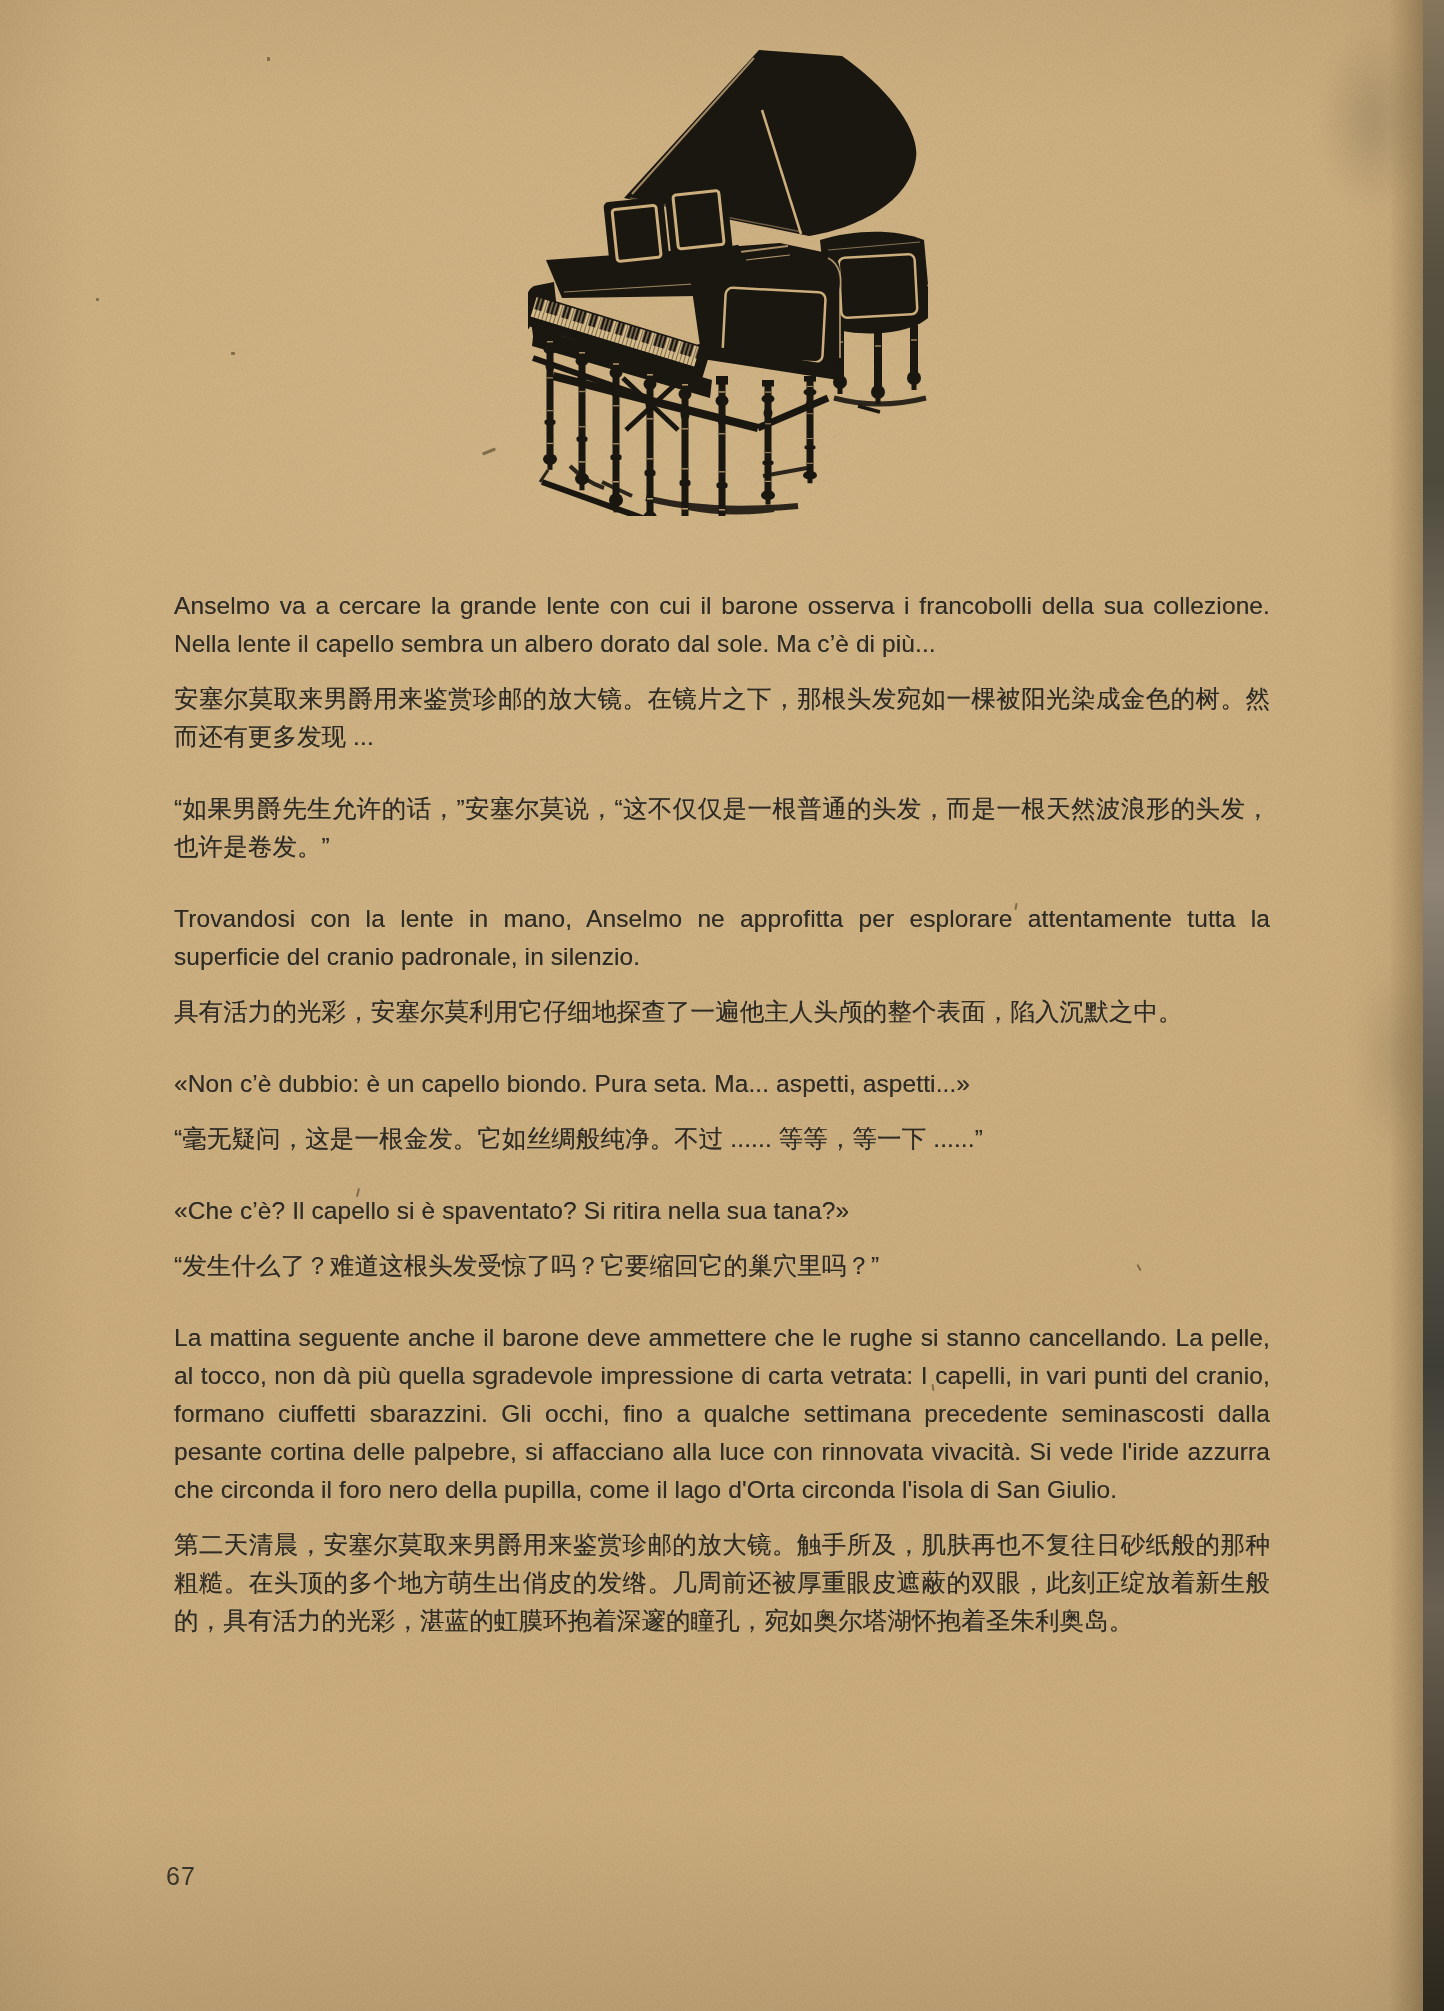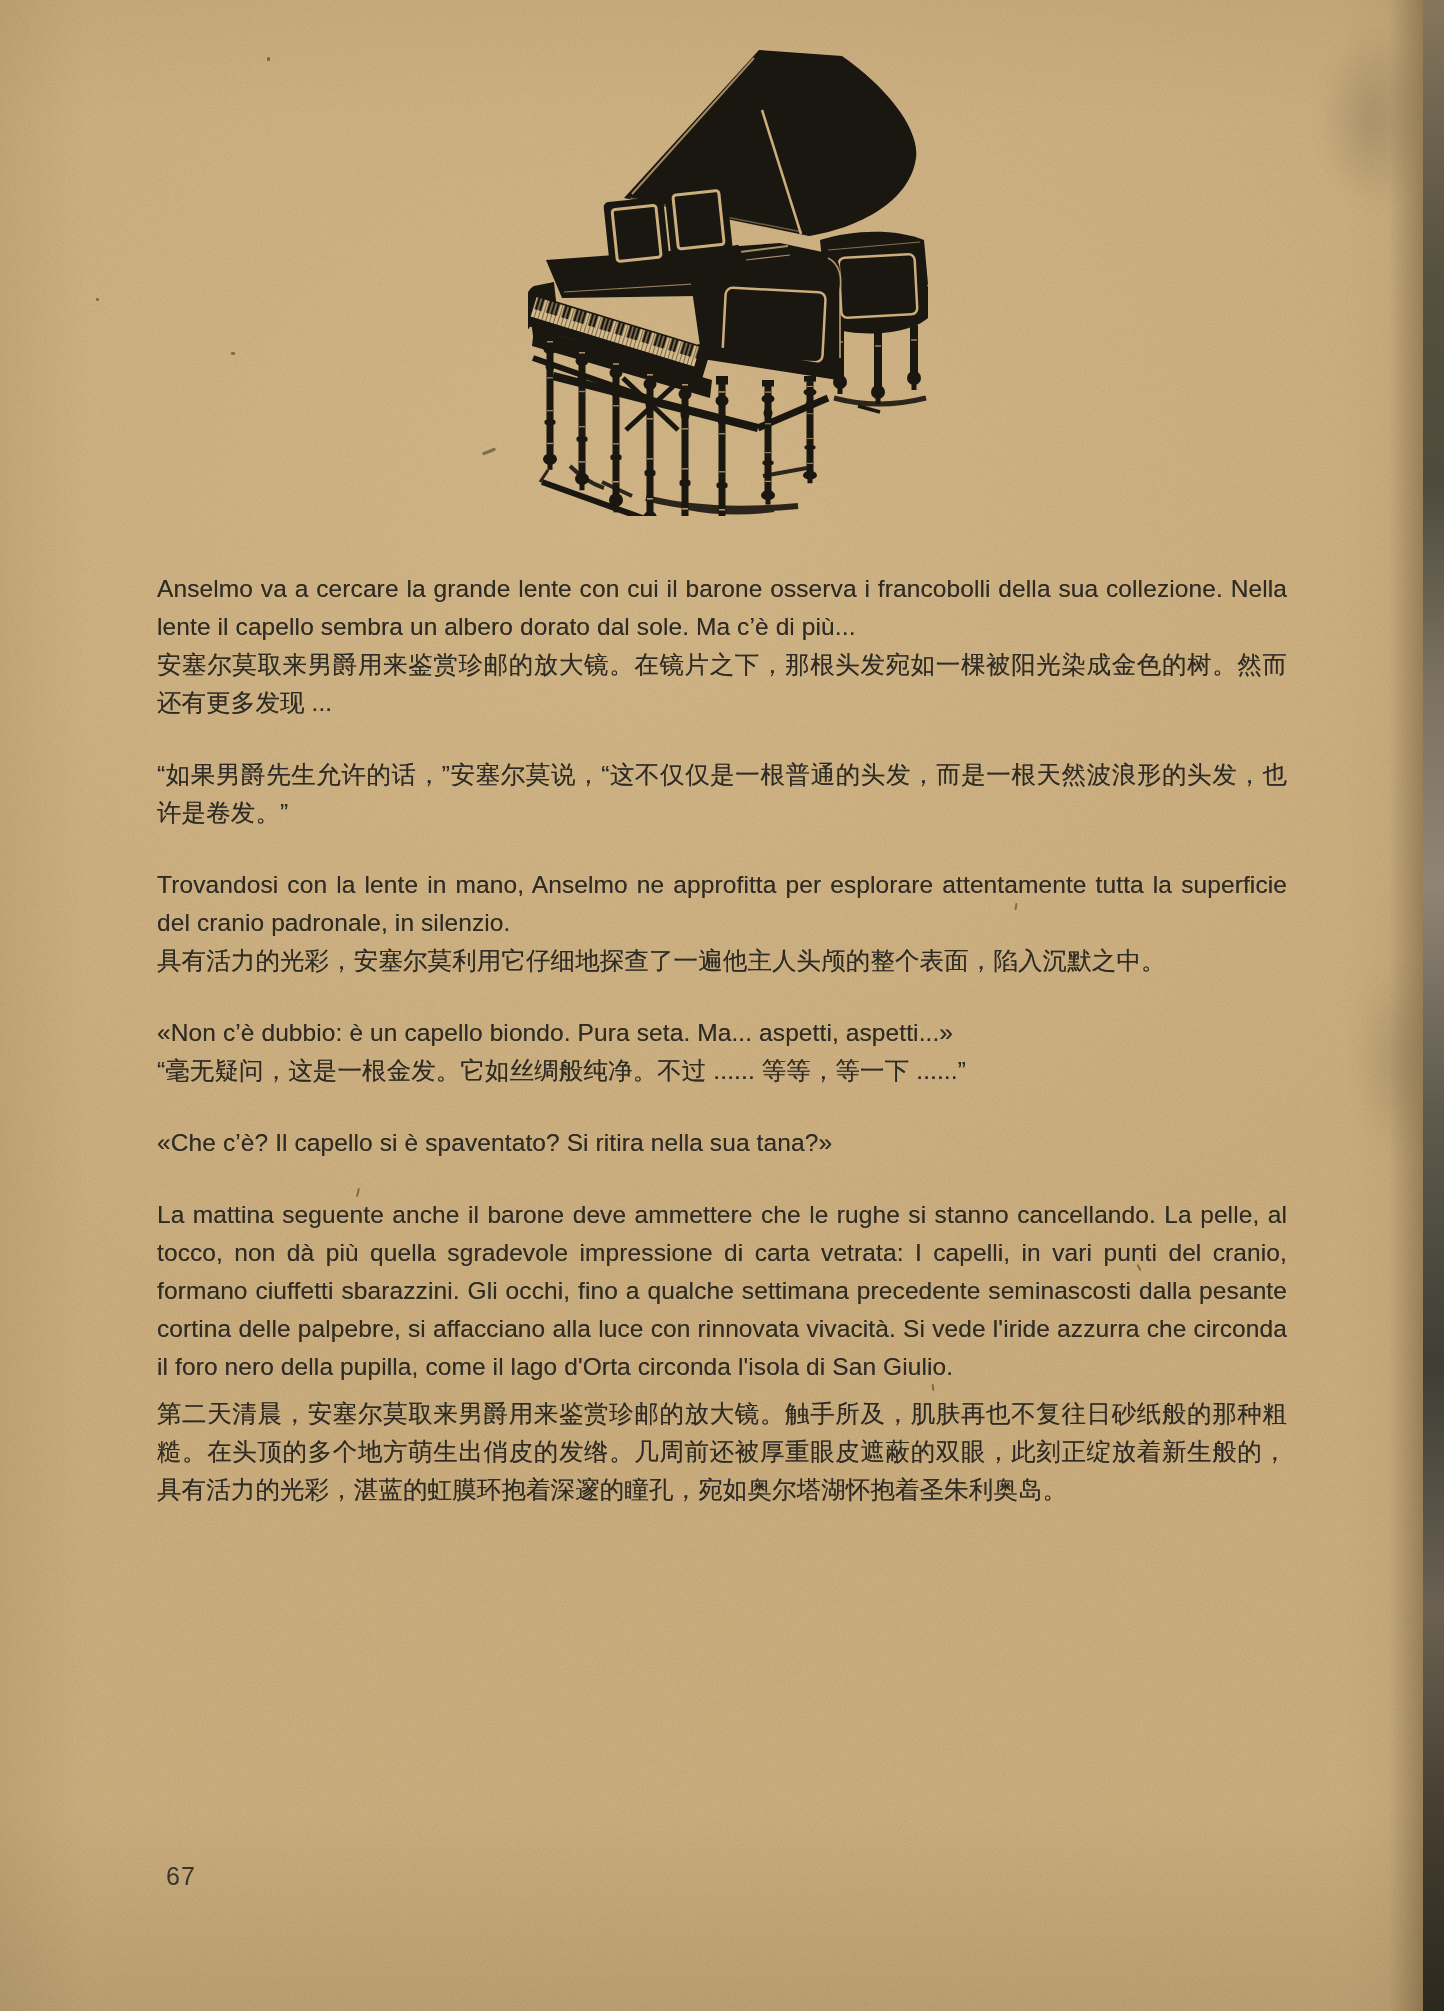--- a/index.html
+++ b/index.html
@@ -39,21 +39,21 @@
     filter:blur(8px);
   }
   .speck{position:absolute;background:rgba(66,52,30,0.55);border-radius:1px;}
   .text-col{
     position:absolute;left:157px;top:570px;width:1130px;
     color:#2e2b25;font-size:24.5px;line-height:38px;text-align:justify;
     letter-spacing:.1px;
     text-shadow:0 0 .6px rgba(46,43,37,.55);
   }
   .block{margin:0 0 34px 0;}
-  .block p{margin:0;}
+  .block p{margin:17px;}
   .gap-small{margin-top:9px !important;}
   .page-number{
     position:absolute;left:166px;top:1862px;
     font-family:Liberation Sans, sans-serif;
     font-size:25px;color:#3a352b;letter-spacing:1px;
   }
   .piano{position:absolute;left:528px;top:46px;width:402px;height:470px;}
 </style>
 </head>
 <body>
@@ -223,20 +223,21 @@
     <div class="block">
       <p class="it">Trovandosi con la lente in mano, Anselmo ne approfitta per esplorare attentamente tutta la superficie del cranio padronale, in silenzio.</p>
       <p class="zh">具有活力的光彩，安塞尔莫利用它仔细地探查了一遍他主人头颅的整个表面，陷入沉默之中。</p>
     </div>
     <div class="block">
       <p class="it">«Non c’è dubbio: è un capello biondo. Pura seta. Ma... aspetti, aspetti...»</p>
       <p class="zh"> “毫无疑问，这是一根金发。它如丝绸般纯净。不过 ...... 等等，等一下 ......”</p>
     </div>
     <div class="block">
       <p class="it">«Che c’è? Il capello si è spaventato? Si ritira nella sua tana?»</p>
+      <p class="zh"> “发生什么了？难道这根头发受惊了吗？它要缩回它的巢穴里吗？”</p>
     </div>
     <div class="block">
       <p class="it">La mattina seguente anche il barone deve ammettere che le rughe si stanno cancellando. La pelle, al tocco, non dà più quella sgradevole impressione di carta vetrata: I capelli, in vari punti del cranio, formano ciuffetti sbarazzini. Gli occhi, fino a qualche settimana precedente seminascosti dalla pesante cortina delle palpebre, si affacciano alla luce con rinnovata vivacità. Si vede l'iride azzurra che circonda il foro nero della pupilla, come il lago d'Orta circonda l'isola di San Giulio.</p>
       <p class="zh gap-small">第二天清晨，安塞尔莫取来男爵用来鉴赏珍邮的放大镜。触手所及，肌肤再也不复往日砂纸般的那种粗糙。在头顶的多个地方萌生出俏皮的发绺。几周前还被厚重眼皮遮蔽的双眼，此刻正绽放着新生般的，具有活力的光彩，湛蓝的虹膜环抱着深邃的瞳孔，宛如奥尔塔湖怀抱着圣朱利奥岛。</p>
     </div>
   </div>
 
   <div class="page-number">67</div>
 
   <div class="smudge-tr"></div>

